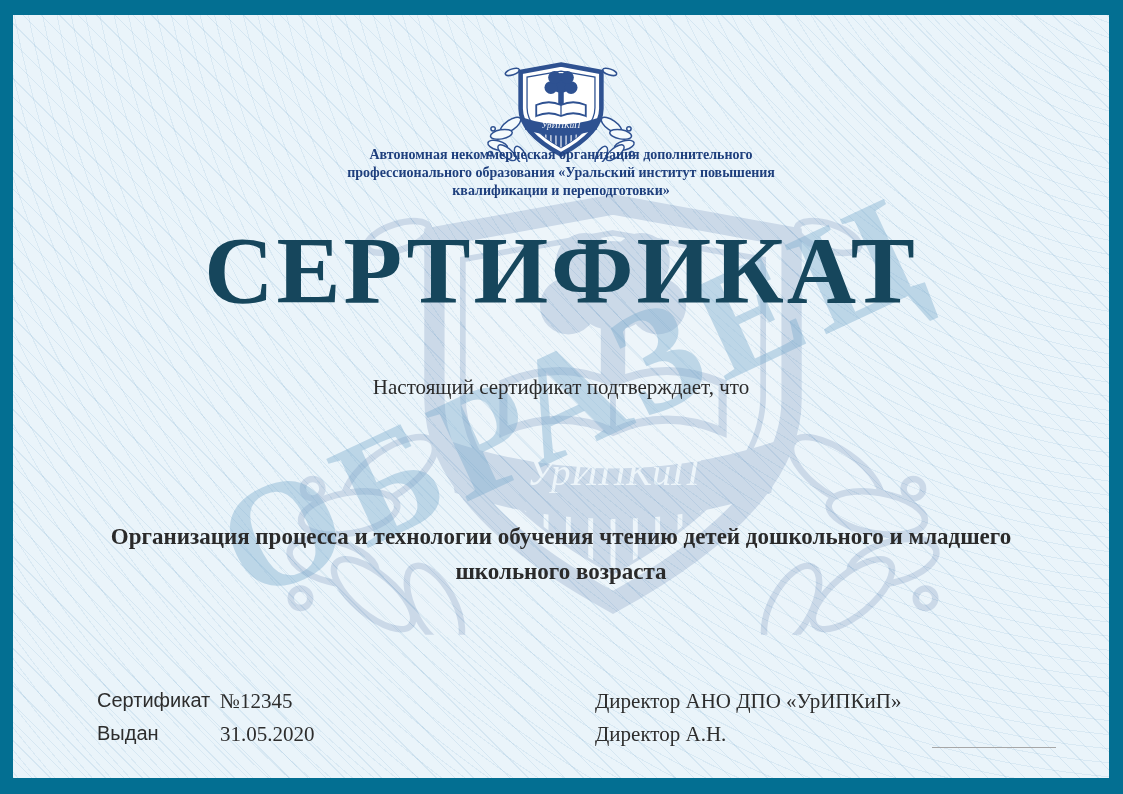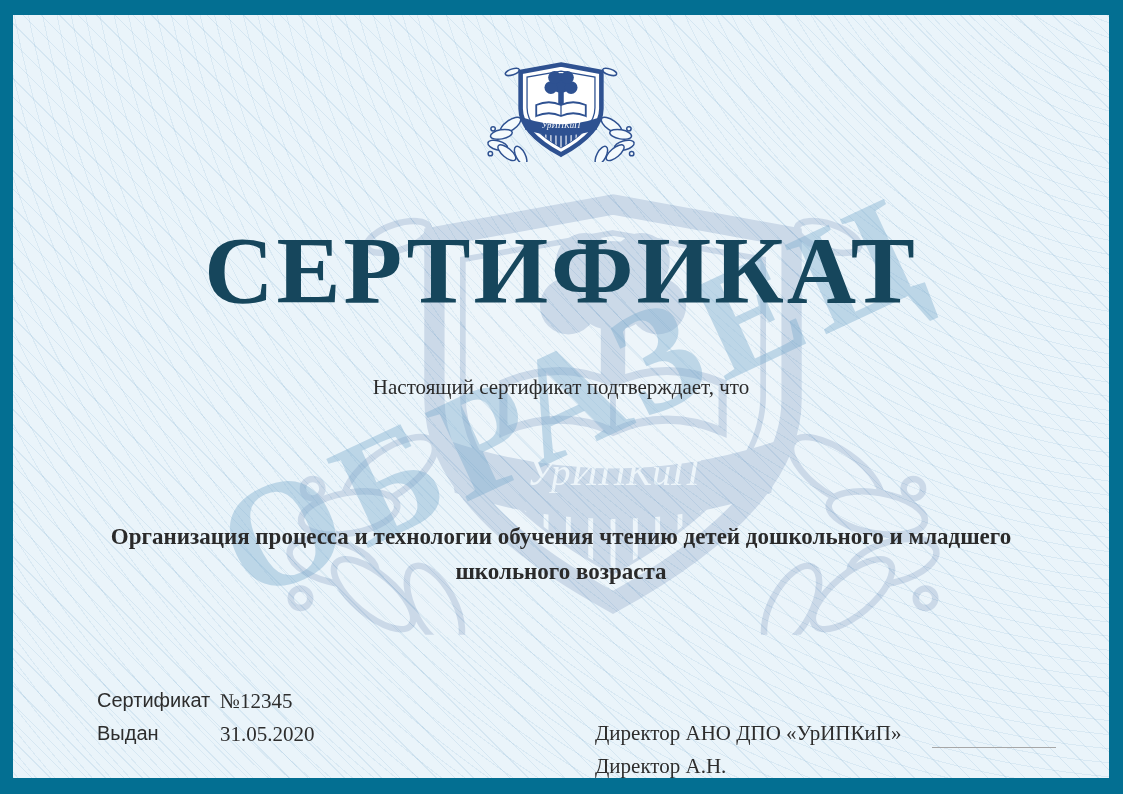--- a/index.html
+++ b/index.html
@@ -87,21 +87,21 @@
 
   
   .footer-text { font-size: 20px; color: #2d2d2d; }
   .meta-label {
     font-family: "Liberation Sans", sans-serif;
     left: 84px;
   }
   .meta-value { left: 207px; font-family: "Liberation Serif", serif; font-size: 21px; text-align: center; }
   .row1 { top: 674px; }
   .row2 { top: 707px; }
-  .sign-block-line { left: 582px; font-size: 21px; margin-top: 32px; }
+  .sign-block-line { left: 582px; font-size: 21px; }
   .signature-line {
     left: 919px; top: 732px; width: 124px; height: 0;
     border-top: 1.5px solid #a7a7a7;
   }
 
   svg .outline { fill: none; stroke: var(--emblem, #2e5191); }
   svg .leaf { fill: #f4fafd; stroke: var(--emblem, #2e5191); stroke-width: 1.6; }
   svg .solid { fill: var(--emblem, #2e5191); }
 </style>
 </head>
@@ -167,20 +167,25 @@
 
     <svg class="abs crest-watermark" viewBox="0 0 170 112" width="690" height="455">
       <use href="#crest"></use>
     </svg>
     <div class="abs watermark-text">ОБРАЗЕЦ</div>
 
     <svg class="abs crest" viewBox="0 0 170 112" width="156" height="103">
       <use href="#crest"></use>
     </svg>
 
+    <div class="abs centered org-name">
+      <div>Автономная некоммерческая организация дополнительного</div>
+      <div>профессионального образования «Уральский институт повышения</div>
+      <div>квалификации и переподготовки»</div>
+    </div>
 
     <div class="abs centered cert-title">СЕРТИФИКАТ</div>
 
     <div class="abs centered statement">Настоящий сертификат подтверждает, что</div>
 
     <div class="abs centered course-title">
       <span class="inner">Организация процесса и технологии обучения чтению детей дошкольного и младшего школьного возраста</span>
     </div>
 
     <div class="abs footer-text meta-label row1">Сертификат</div>

